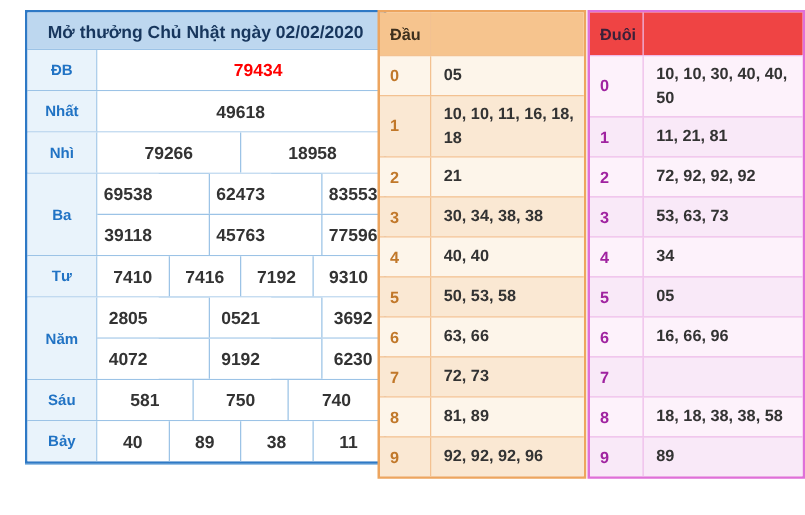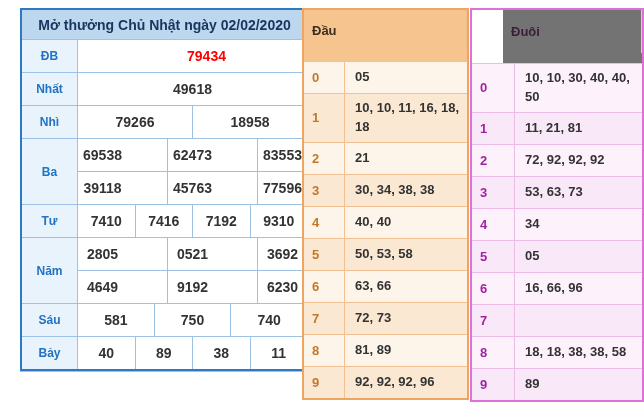--- a/index.html
+++ b/index.html
@@ -33,23 +33,23 @@
     color:#333333; font-weight:bold; font-size:14px; background:#ffffff;
   }
   .pt-cell + .pt-cell { border-left:1px solid #9cc3e6; }
   .pt-cell.red { color:#ff0000;padding-left:28px; }
 
   
   .dtable { position:absolute; top:8px; }
   #dau  { left:302px; width:163px; border:2px solid #eda55f; --lw:41px; --inner:#f3c191; }
   #duoi { left:470px; width:170px; border:2px solid #df70d8; --lw:43px; --inner:#eebbe9; }
 
-  .dt-header { display:flex; min-height:34px; font-weight:bold; font-size:13px;flex-direction:column; }
+  .dt-header { display:flex; min-height:34px; font-weight:bold; font-size:13px; }
   #dau  .dt-header { background:#f6c48e; color:#3d2f1d; }
-  #duoi .dt-header { background:#737373; color:#3c2039;margin-left:31px; }
+  #duoi .dt-header { background:#ef4444; color:#3c2039; }
 
   .dt-label {
     flex:0 0 var(--lw); box-sizing:border-box; padding-left:8px;
     display:flex; align-items:center; border-right:1px solid var(--inner);
     font-weight:bold; font-size:13px;
   }
   .dt-row { display:flex; border-top:1px solid var(--inner); min-height:31px; }
   #dau  .dt-row { background:#fdf5ea; }
   #dau  .dt-row.alt { background:#fae8d3; }
   #duoi .dt-row { background:#fdf2fb; }
@@ -118,21 +118,21 @@
 
   <div class="pt-row">
     <div class="pt-label">Năm</div>
     <div class="pt-values stacked">
       <div class="pt-line">
         <div class="pt-cell">2805</div>
         <div class="pt-cell">0521</div>
         <div class="pt-cell">3692</div>
       </div>
       <div class="pt-line">
-        <div class="pt-cell">4649</div>
+        <div class="pt-cell">4072</div>
         <div class="pt-cell">9192</div>
         <div class="pt-cell">6230</div>
       </div>
     </div>
   </div>
 
   <div class="pt-row">
     <div class="pt-label">Sáu</div>
     <div class="pt-values">
       <div class="pt-cell">581</div>

